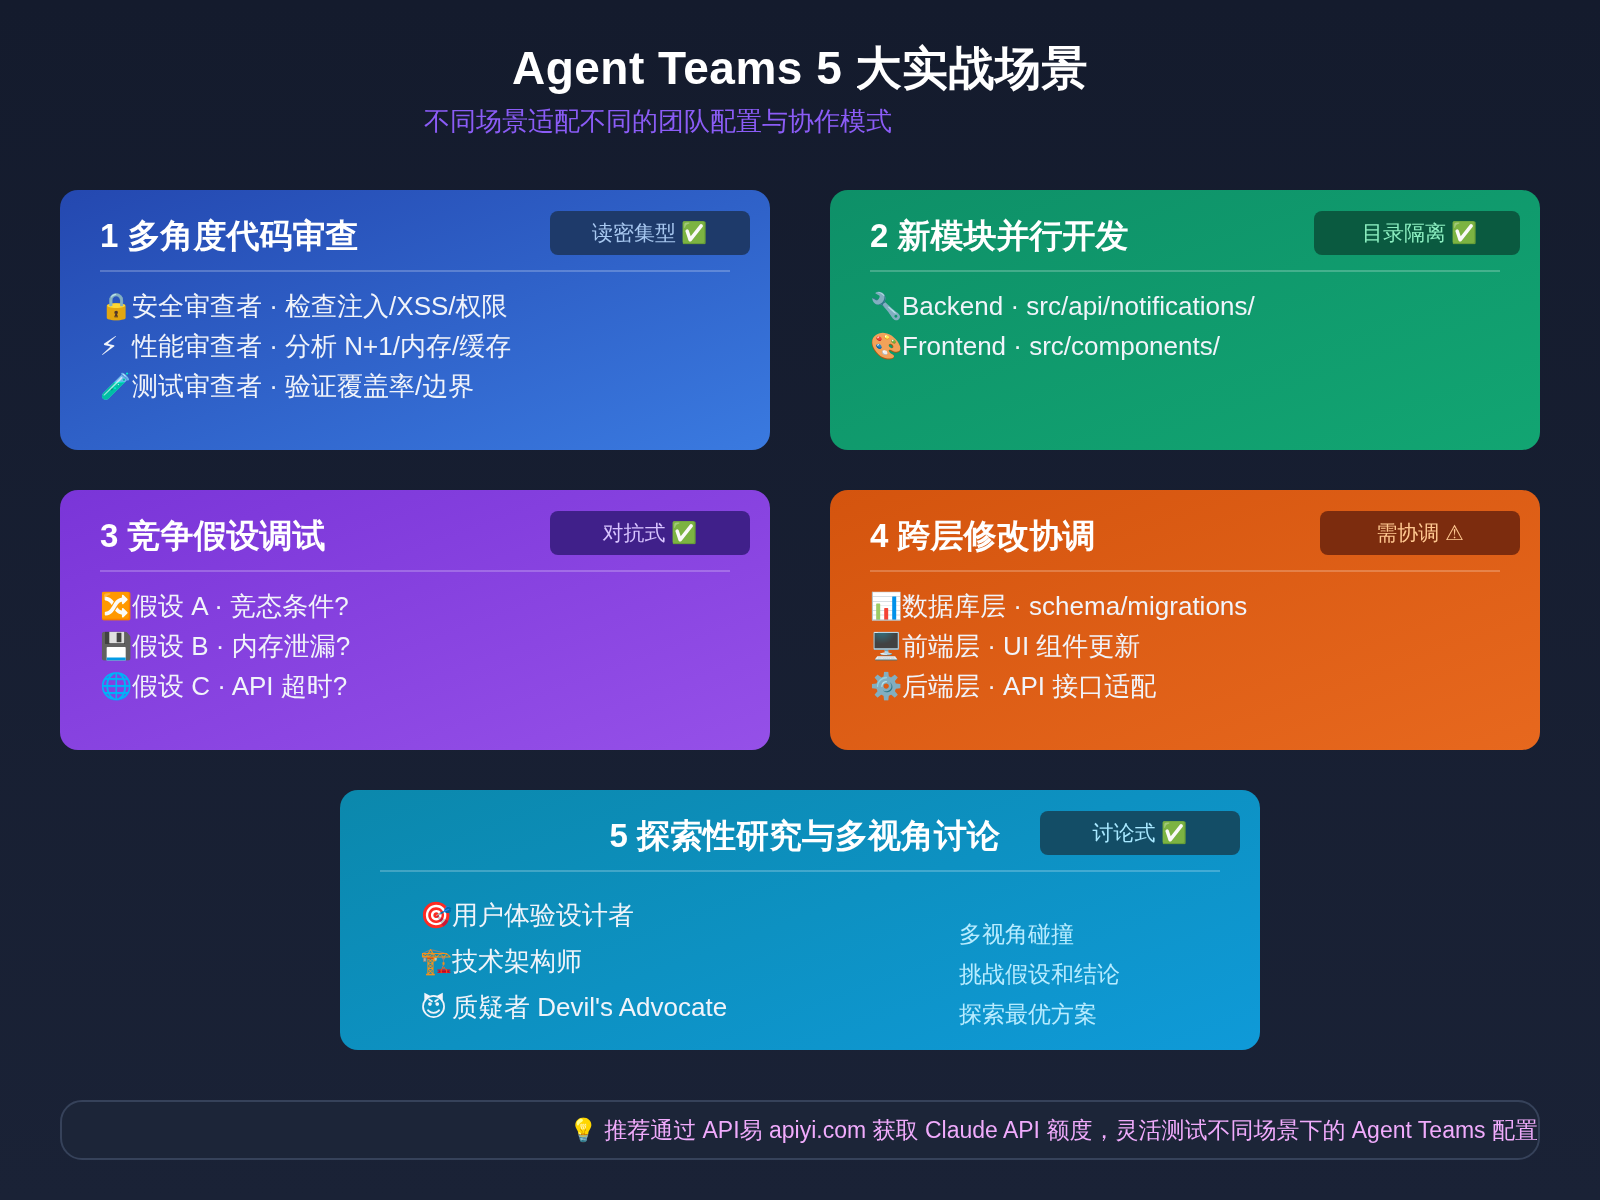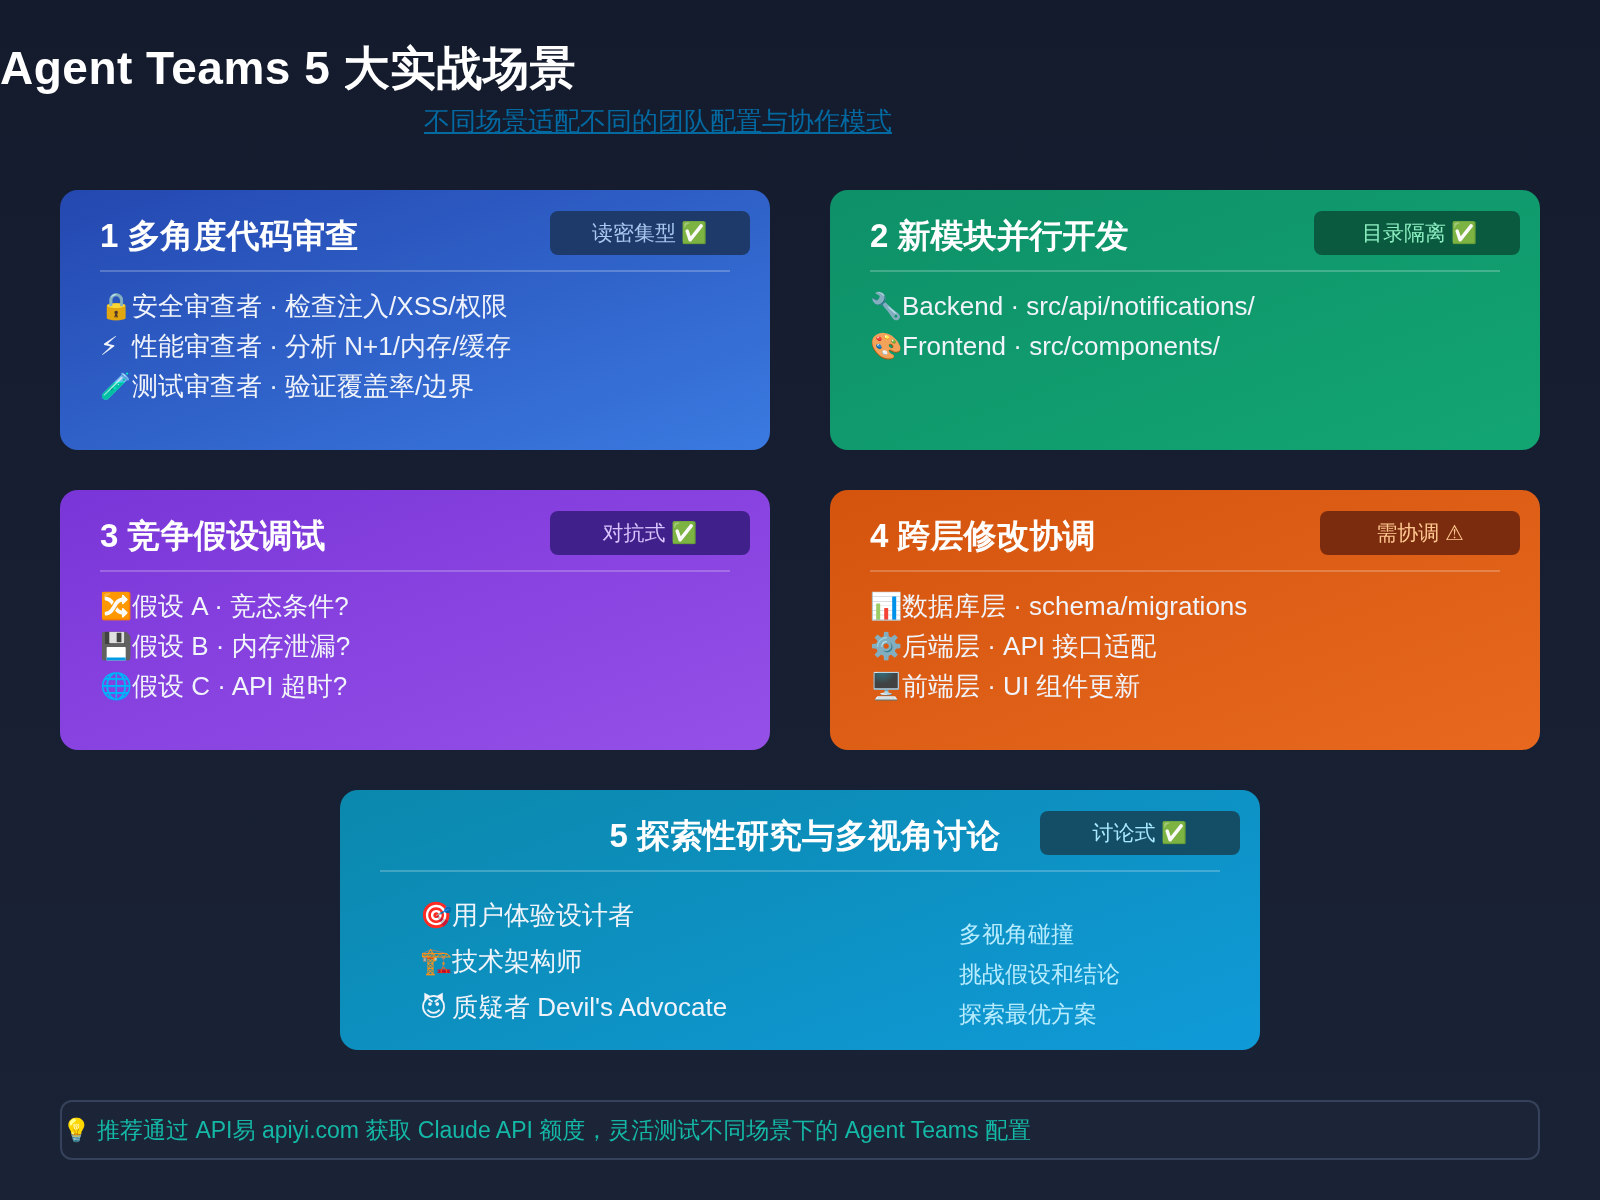--- a/index.html
+++ b/index.html
@@ -3,26 +3,26 @@
 <meta charset="utf-8">
 <style>
   html, body { margin: 0; padding: 0; }
   body {
     width: 1600px; height: 1200px; overflow: hidden;
     background: linear-gradient(180deg, #141b2d 0%, #1a2236 100%);
     font-family: "Liberation Sans", "DejaVu Sans", sans-serif;
     color: #fff; position: relative;
   }
   .title {
-    position: absolute; top: 38px; left: 0; width: 1600px; text-align: left;
+    position: absolute; top: 38px; left: 0; width: 1600px; text-align: center;
     font-size: 46px; font-weight: bold; color: #fff; letter-spacing: 0.5px;
   }
   .subtitle {
     position: absolute; top: 104px; left: 0; width: 1316px; text-align: center;
-    font-size: 26px; color: #0369a1; text-decoration: underline;
+    font-size: 26px; color: #8b5cf6;
   }
   .card {
     position: absolute; border-radius: 18px; box-sizing: border-box;
     padding: 20px 40px;
   }
   .card-title {
     font-size: 33px; font-weight: bold; color: #fff; margin-top: 4px; line-height: 44px;
   }
   .divider {
     height: 2px; margin: 12px 0 14px 0; background: rgba(255,255,255,0.22);
@@ -48,23 +48,23 @@
   .b3 { background: #40208a; color: #d8c4ff; }
   .b4 { background: #7c2c0e; color: #ffc890; margin-left: 32px; }
   .b5 { background: #134d66; color: #a8e8ff; }
   .c5 .card-title { text-align: right; padding-right: 220px; padding-left: 40px; }
   .c5 .cols { display: flex; justify-content: space-between; padding: 6px 40px 0 40px; }
   .c5 .left .item { font-size: 26px; line-height: 46px; }
   .c5 .right { margin-top: 22px; margin-right: 60px; }
   .c5 .right .item { font-size: 23px; line-height: 40px; color: #b8ecff; }
   .footer {
     position: absolute; left: 60px; top: 1100px; width: 1480px; height: 60px;
-    box-sizing: border-box; border: 2px solid #36425a; border-radius: 12px;
-    background: #1c2538; text-align: left; line-height: 56px;
-    font-size: 23px; color: #14b8a6;
+    box-sizing: border-box; border: 2px solid #36425a; border-radius: 22px;
+    background: #1c2538; text-align: right; line-height: 56px;
+    font-size: 23px; color: #f0abfc;
   }
 </style>
 </head>
 <body>
 
 <div class="title">Agent Teams 5 大实战场景</div>
 <div class="subtitle">不同场景适配不同的团队配置与协作模式</div>
 
 <div class="card c1">
   <div class="badge b1">读密集型 ✅</div>
@@ -90,22 +90,22 @@
   <div class="item"><span class="ico">🔀</span><span>假设 A · 竞态条件?</span></div>
   <div class="item"><span class="ico">💾</span><span>假设 B · 内存泄漏?</span></div>
   <div class="item"><span class="ico">🌐</span><span>假设 C · API 超时?</span></div>
 </div>
 
 <div class="card c4">
   <div class="badge b4">需协调 ⚠</div>
   <div class="card-title">4 跨层修改协调</div>
   <div class="divider"></div>
   <div class="item"><span class="ico">📊</span><span>数据库层 · schema/migrations</span></div>
+  <div class="item"><span class="ico">🖥️</span><span>前端层 · UI 组件更新</span></div>
   <div class="item"><span class="ico">⚙️</span><span>后端层 · API 接口适配</span></div>
-  <div class="item"><span class="ico">🖥️</span><span>前端层 · UI 组件更新</span></div>
 </div>
 
 <div class="card c5">
   <div class="badge b5">讨论式 ✅</div>
   <div class="card-title">5 探索性研究与多视角讨论</div>
   <div class="divider"></div>
   <div class="cols">
     <div class="left">
       <div class="item"><span class="ico">🎯</span><span>用户体验设计者</span></div>
       <div class="item"><span class="ico">🏗️</span><span>技术架构师</span></div>

